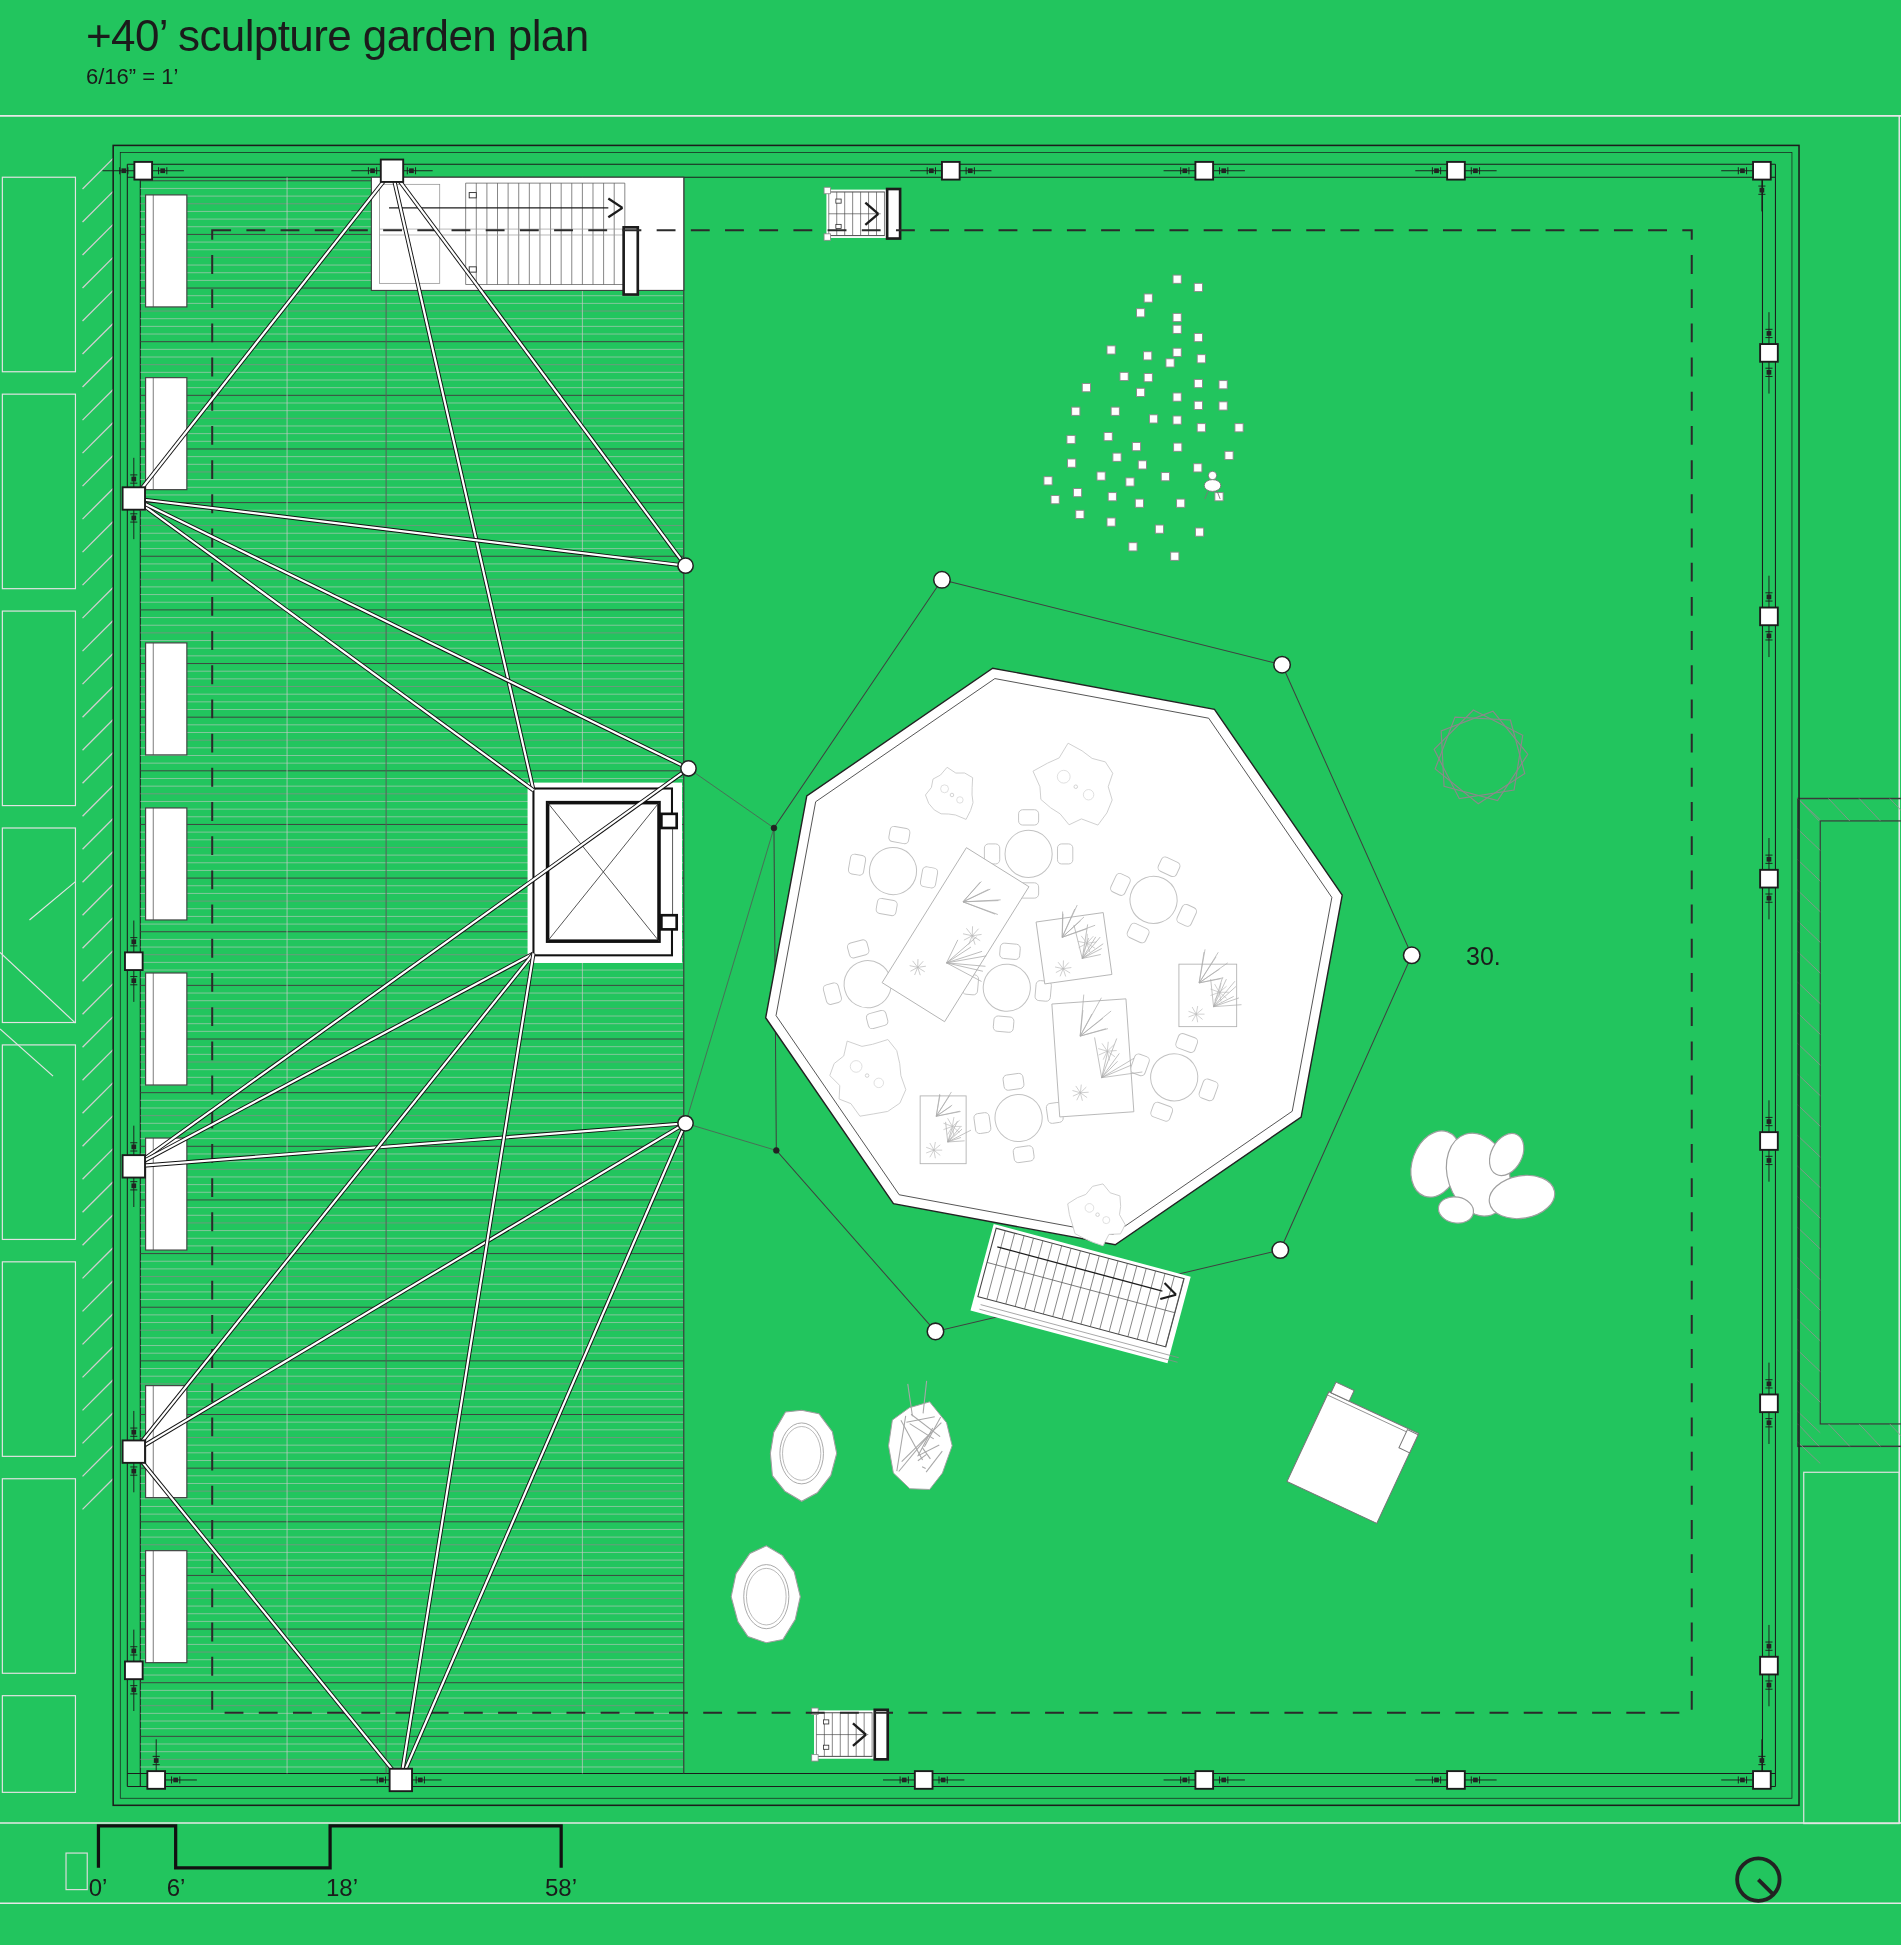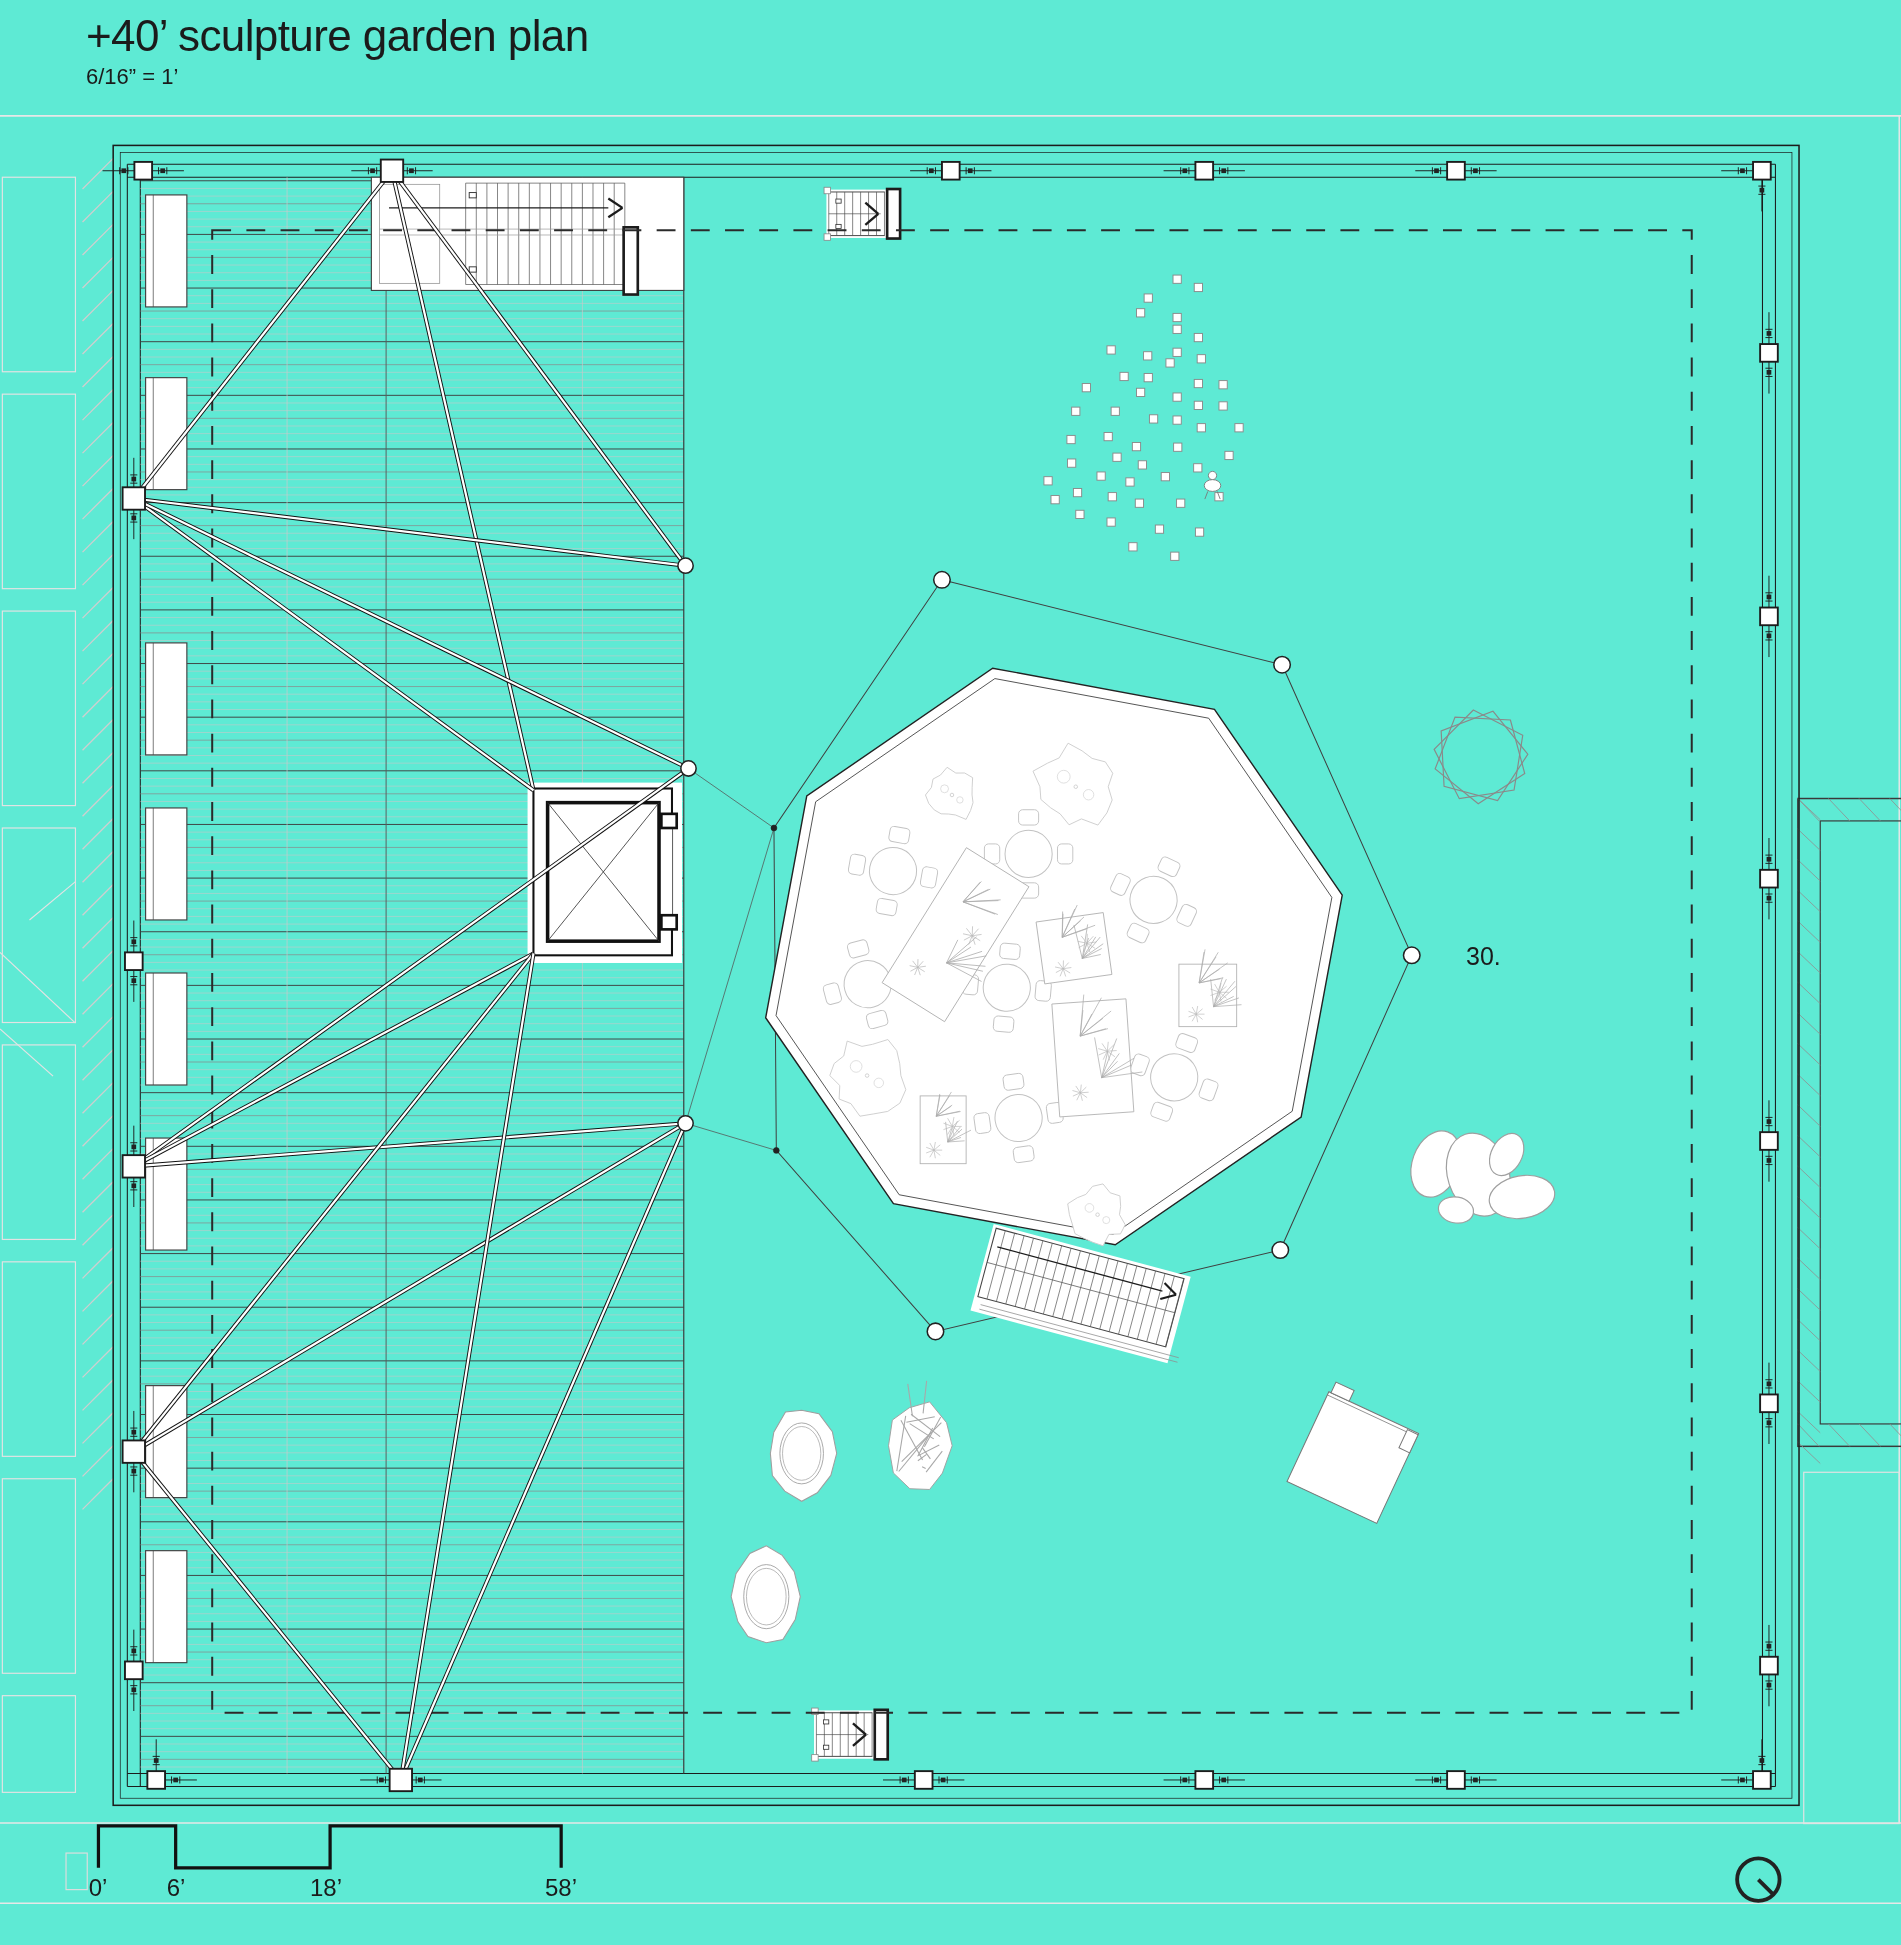--- a/index.html
+++ b/index.html
@@ -1,24 +1,24 @@
 <!DOCTYPE html>
 <html style="font-size:9.4px"><head>
 <meta charset="utf-8">
 <style>
   html,body{margin:0;padding:0;background:#fff;}
-  .sheet{position:relative;width:1901px;height:1946px;background:#5eead4;overflow:hidden;
+  .sheet{position:relative;width:1901px;height:1946px;background:#22c55e;overflow:hidden;
          font-family:"Liberation Sans", sans-serif;}
   #plan{position:absolute;left:0;top:0;width:1901px;height:1946px;}
   .titleblock{position:absolute;left:86px;top:10.6px;z-index:5;color:#1b1b1b;}
   .titleblock h1{margin:0;font-size:44px;font-weight:400;letter-spacing:-0.6px;color:#1b1b1b;}
   .scale-note{margin-top:3.5px;font-size:22px;color:#1b1b1b;}
   .area-label{position:absolute;left:1466px;top:942px;font-size:25px;color:#1b1b1b;z-index:5;}
   .tick{position:absolute;top:1874px;transform:translateX(-50%);font-size:24px;color:#1b1b1b;z-index:5;}
-  .t0{left:98px}.t1{left:176px}.t2{left:326px}.t3{left:561px}
+  .t0{left:98px}.t1{left:176px}.t2{left:342px}.t3{left:561px}
 </style>
 </head>
 <body>
 
 <div class="sheet">
   <header class="titleblock">
     <h1>+40’ sculpture garden plan</h1>
     <div class="scale-note">6/16” = 1’</div>
   </header>
 

